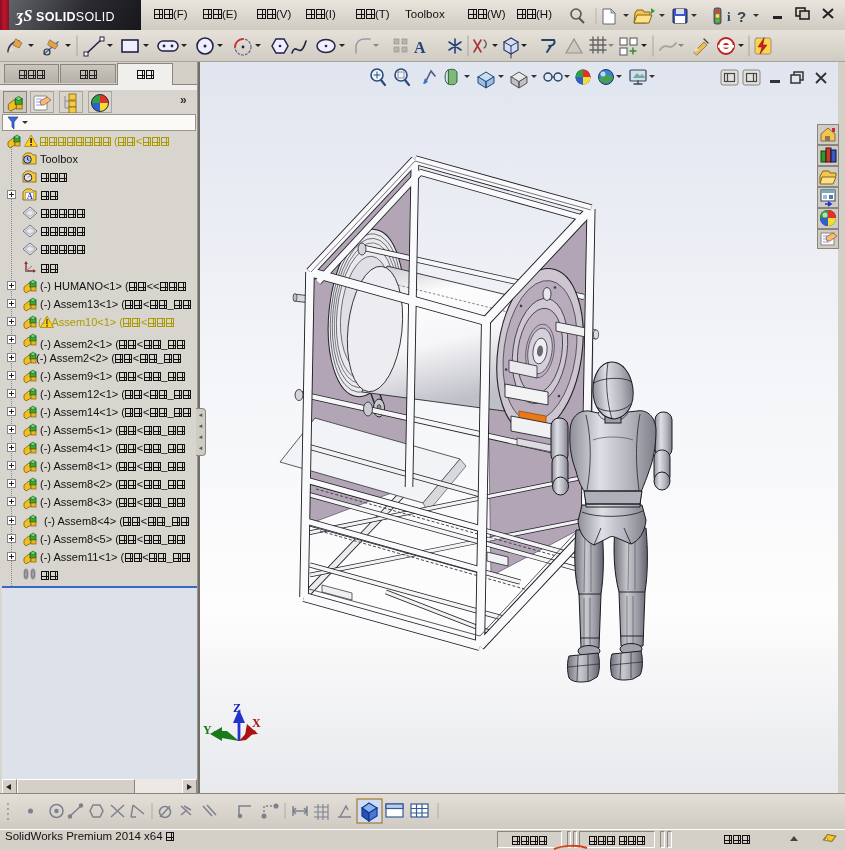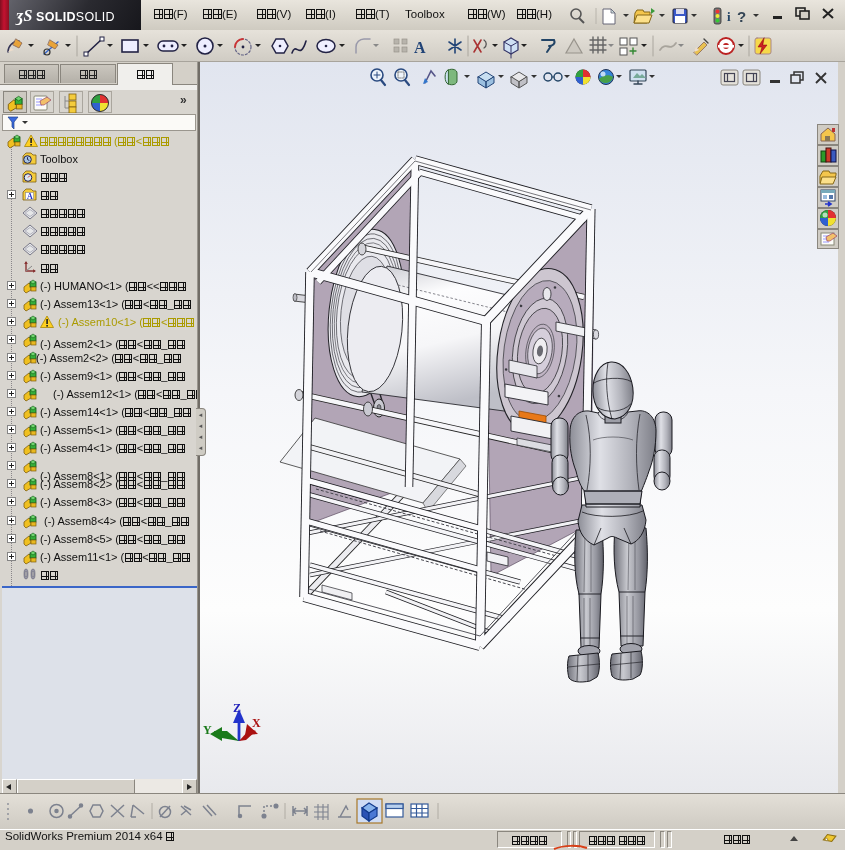--- a/index.html
+++ b/index.html
@@ -341,21 +341,21 @@
         <span class="ab" style="left:40px;top:2px">(-) Assem13&lt;1&gt; (<b class="h hs"></b><b class="h hs"></b>&lt;<b class="h hs"></b><b class="h hs"></b>_<b class="h hs"></b><b class="h hs"></b></span>
       </div>
 <div class="ab" style="left:0;top:182.7px;height:16px">
         <span class="exp" style="left:7px"></span>
         <svg class="ab" style="left:22px;top:0" width="17" height="16">
           <use href="#iasm"></use>
         </svg>
         <svg class="ab" style="left:40px;top:1" width="14" height="14">
           <use href="#iwarn"></use>
         </svg>
-        <span class="ab" style="left:58px;top:2px;color:#ab9b00">(-) Assem10&lt;1&gt; (<b class="h hs"></b><b class="h hs"></b>&lt;<b class="h hs"></b><b class="h hs"></b><b class="h hs"></b></span>
+        <span class="ab" style="left:38px;top:2px;color:#ab9b00">(-) Assem10&lt;1&gt; (<b class="h hs"></b><b class="h hs"></b>&lt;<b class="h hs"></b><b class="h hs"></b><b class="h hs"></b></span>
       </div>
 <div class="ab" style="left:0;top:200.8px;height:16px">
         <span class="exp" style="left:7px"></span>
         <svg class="ab" style="left:22px;top:0" width="17" height="16">
           <use href="#iasm"></use>
         </svg>
         <span class="ab" style="left:40px;top:6px">(-) Assem2&lt;1&gt; (<b class="h hs"></b><b class="h hs"></b>&lt;<b class="h hs"></b><b class="h hs"></b>_<b class="h hs"></b><b class="h hs"></b></span>
       </div>
 <div class="ab" style="left:0;top:218.8px;height:16px">
         <span class="exp" style="left:7px"></span>
@@ -369,21 +369,21 @@
         <svg class="ab" style="left:22px;top:0" width="17" height="16">
           <use href="#iasm"></use>
         </svg>
         <span class="ab" style="left:40px;top:2px">(-) Assem9&lt;1&gt; (<b class="h hs"></b><b class="h hs"></b>&lt;<b class="h hs"></b><b class="h hs"></b>_<b class="h hs"></b><b class="h hs"></b></span>
       </div>
 <div class="ab" style="left:0;top:255.0px;height:16px">
         <span class="exp" style="left:7px"></span>
         <svg class="ab" style="left:22px;top:0" width="17" height="16">
           <use href="#iasm"></use>
         </svg>
-        <span class="ab" style="left:53px;top:2px">(-) Assem12&lt;1&gt; (<b class="h hs"></b><b class="h hs"></b>&lt;<b class="h hs"></b><b class="h hs"></b>_<b class="h hs"></b><b class="h hs"></b></span>
+        <span class="ab" style="left:40px;top:2px">(-) Assem12&lt;1&gt; (<b class="h hs"></b><b class="h hs"></b>&lt;<b class="h hs"></b><b class="h hs"></b>_<b class="h hs"></b><b class="h hs"></b></span>
       </div>
 <div class="ab" style="left:0;top:273.1px;height:16px">
         <span class="exp" style="left:7px"></span>
         <svg class="ab" style="left:22px;top:0" width="17" height="16">
           <use href="#iasm"></use>
         </svg>
         <span class="ab" style="left:40px;top:2px">(-) Assem14&lt;1&gt; (<b class="h hs"></b><b class="h hs"></b>&lt;<b class="h hs"></b><b class="h hs"></b>_<b class="h hs"></b><b class="h hs"></b></span>
       </div>
 <div class="ab" style="left:0;top:291.1px;height:16px">
         <span class="exp" style="left:7px"></span>
@@ -397,21 +397,21 @@
         <svg class="ab" style="left:22px;top:0" width="17" height="16">
           <use href="#iasm"></use>
         </svg>
         <span class="ab" style="left:40px;top:2px">(-) Assem4&lt;1&gt; (<b class="h hs"></b><b class="h hs"></b>&lt;<b class="h hs"></b><b class="h hs"></b>_<b class="h hs"></b><b class="h hs"></b></span>
       </div>
 <div class="ab" style="left:0;top:327.3px;height:16px">
         <span class="exp" style="left:7px"></span>
         <svg class="ab" style="left:22px;top:0" width="17" height="16">
           <use href="#iasm"></use>
         </svg>
-        <span class="ab" style="left:40px;top:12px">(-) Assem8&lt;1&gt; (<b class="h hs"></b><b class="h hs"></b>&lt;<b class="h hs"></b><b class="h hs"></b>_<b class="h hs"></b><b class="h hs"></b></span>
+        <span class="ab" style="left:40px;top:2px">(-) Assem8&lt;1&gt; (<b class="h hs"></b><b class="h hs"></b>&lt;<b class="h hs"></b><b class="h hs"></b>_<b class="h hs"></b><b class="h hs"></b></span>
       </div>
 <div class="ab" style="left:0;top:345.3px;height:16px">
         <span class="exp" style="left:7px"></span>
         <svg class="ab" style="left:22px;top:0" width="17" height="16">
           <use href="#iasm"></use>
         </svg>
         <span class="ab" style="left:40px;top:2px">(-) Assem8&lt;2&gt; (<b class="h hs"></b><b class="h hs"></b>&lt;<b class="h hs"></b><b class="h hs"></b>_<b class="h hs"></b><b class="h hs"></b></span>
       </div>
 <div class="ab" style="left:0;top:363.4px;height:16px">
         <span class="exp" style="left:7px"></span>

